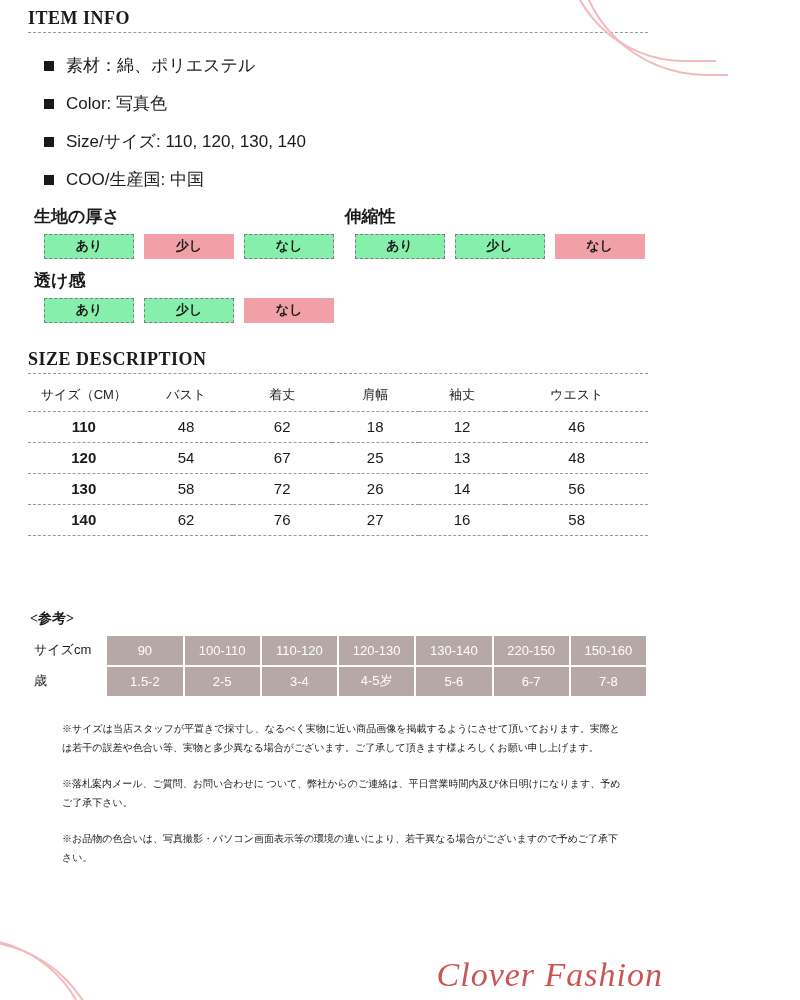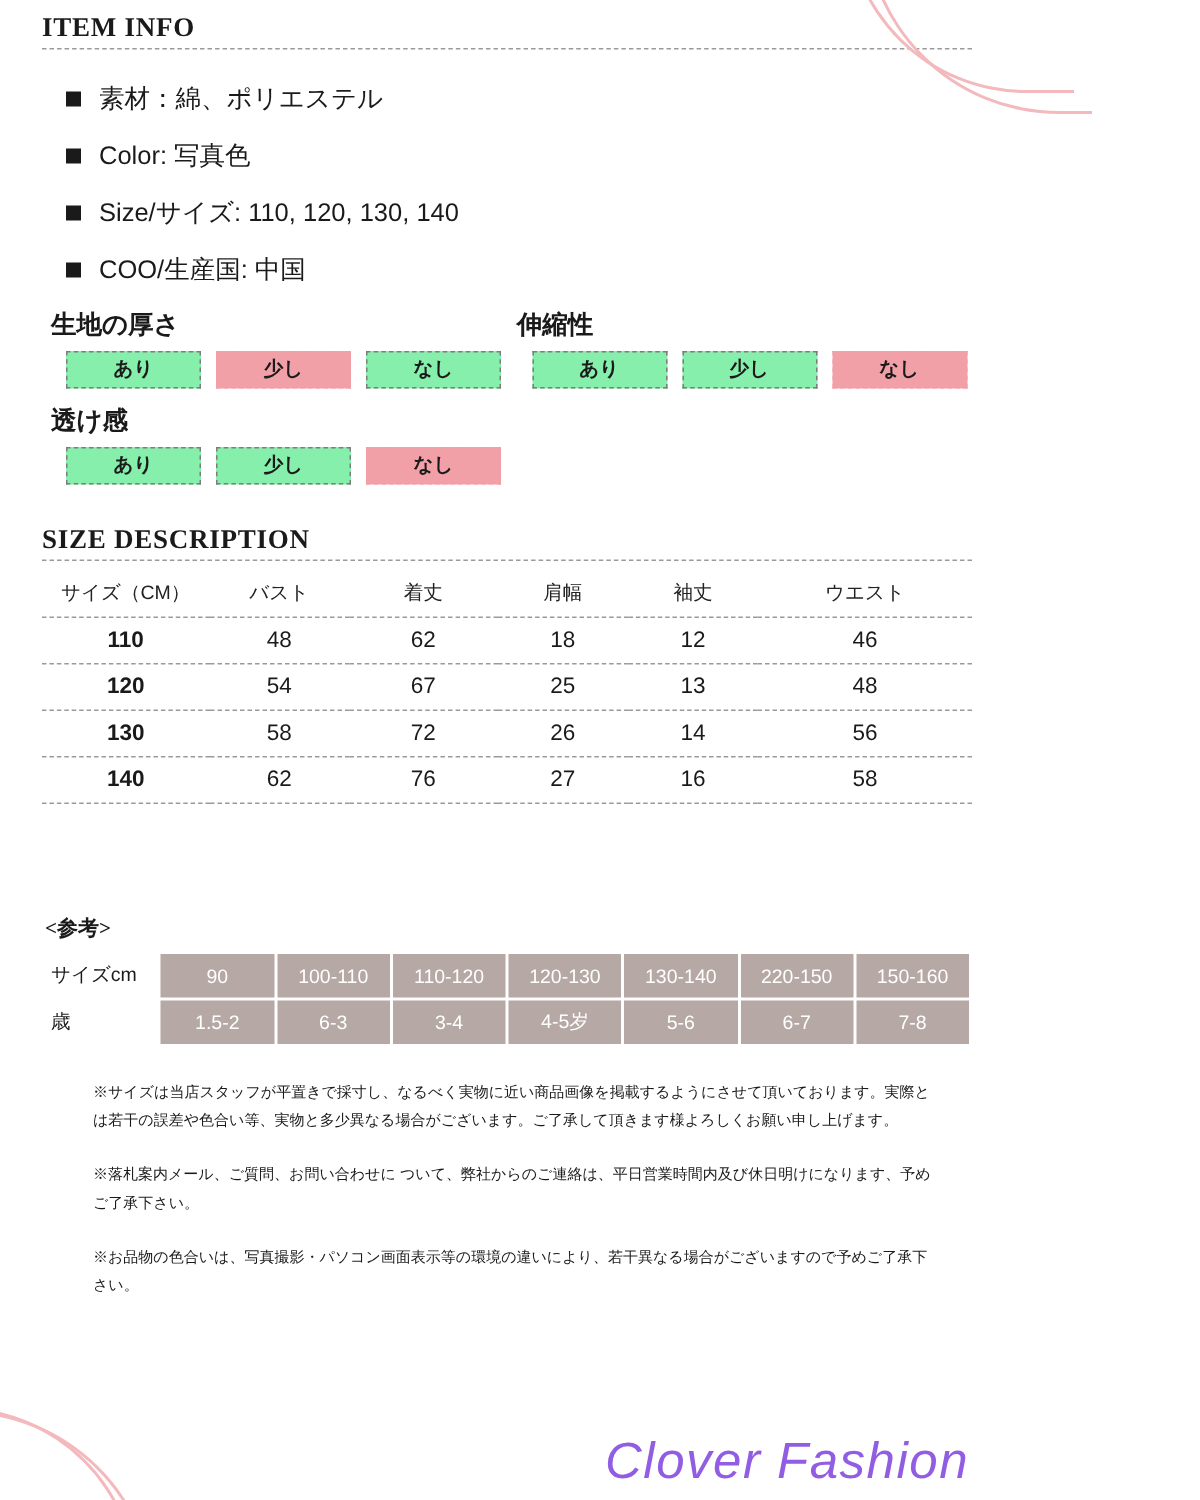--- a/index.html
+++ b/index.html
@@ -200,26 +200,26 @@
   }
   .notes p {
     font-size: 10px;
     line-height: 1.85;
     margin: 0 0 18px 0;
     text-align: left;
   }
 
   .watermark {
     position: absolute;
-    right: 30px;
+    right: 13px;
     bottom: 6px;
-    font-family: Liberation Sans, sans-serif;
+    font-family: Liberation Serif, serif;
     font-style: italic;
     font-size: 34px;
-    color: #6d28d9;
+    color: #b91c1c;
     opacity: 0.75;
     letter-spacing: 1px;
     pointer-events: none;
   }
 </style>
 </head>
 <body>
 
 <div class="page">
 
@@ -350,21 +350,21 @@
         <td>100-110</td>
         <td>110-120</td>
         <td>120-130</td>
         <td>130-140</td>
         <td>220-150</td>
         <td>150-160</td>
       </tr>
       <tr>
         <td class="head">歳</td>
         <td>1.5-2</td>
-        <td>6-3</td>
+        <td>2-5</td>
         <td>3-4</td>
         <td>4-5岁</td>
         <td>5-6</td>
         <td>6-7</td>
         <td>7-8</td>
       </tr>
     </tbody>
   </table>
 
   <div class="notes">

